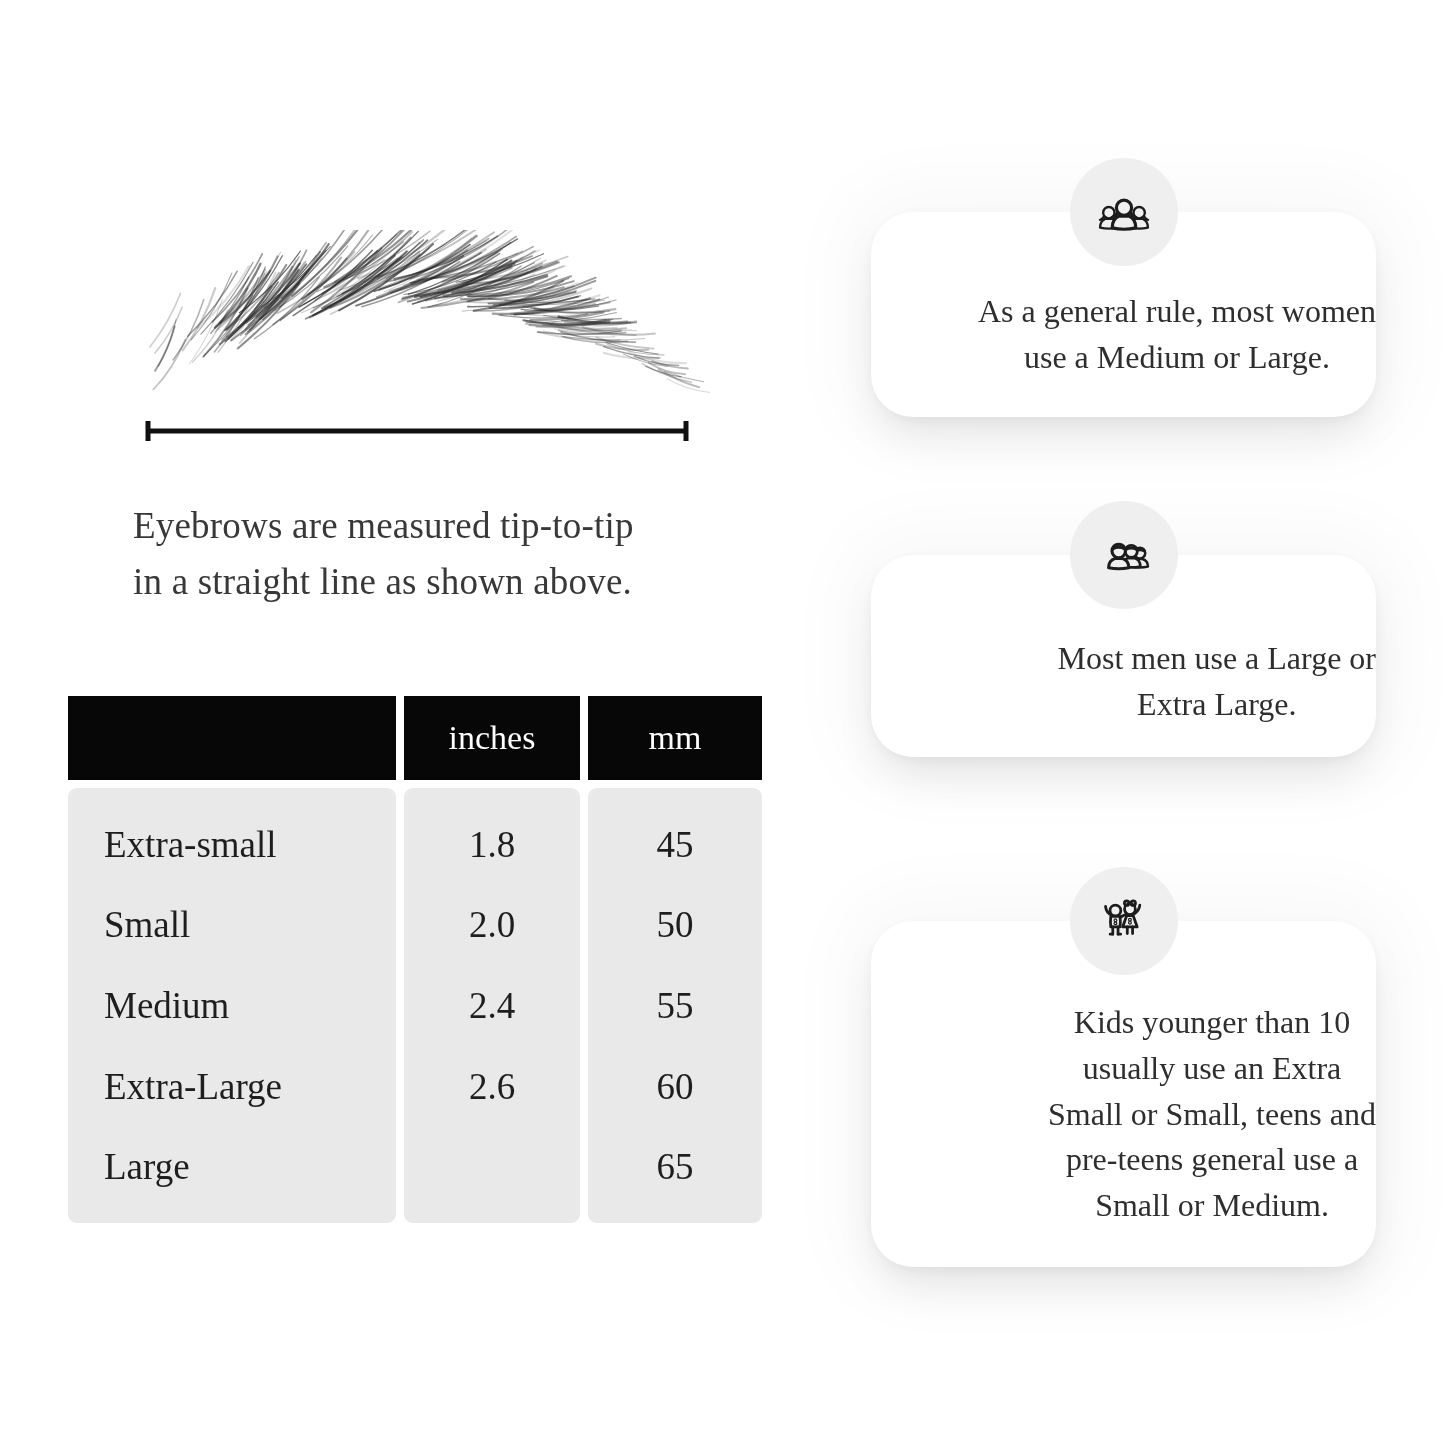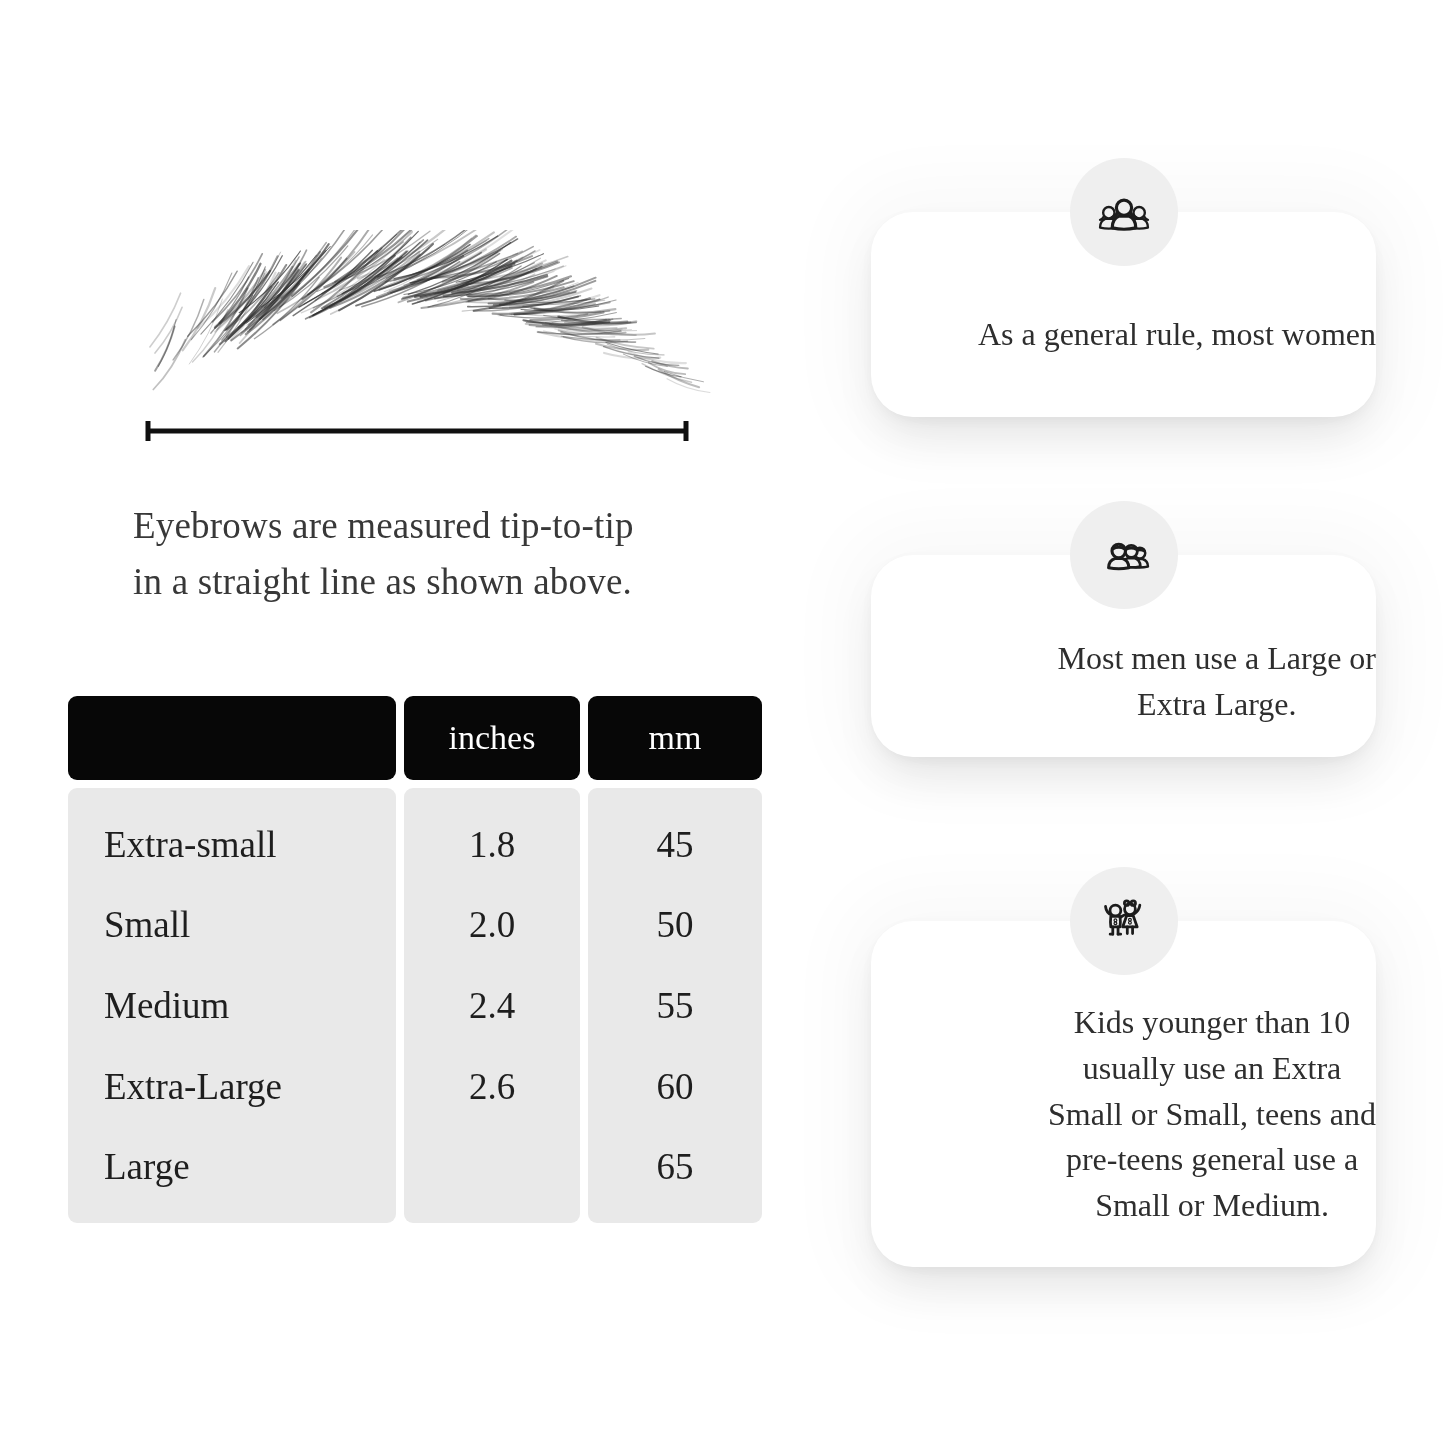--- a/index.html
+++ b/index.html
@@ -11,21 +11,21 @@
   .brow-wrap{position:absolute;left:60px;top:230px;width:700px;height:230px;}
   .brow-wrap svg{display:block;width:700px;height:230px;}
   .caption{
     position:absolute;left:133px;top:498px;width:620px;
     font-size:37px;line-height:56px;color:#383838;letter-spacing:.2px;
   }
   
   .tbl{position:absolute;left:68px;top:696px;width:694px;}
   .thead{display:flex;gap:8px;}
   .th{
-    height:84px;background:#070707;color:#ffffff;border-radius:9px;
+    height:84px;background:#070707;color:#ffffff;border-radius:0;
     display:flex;align-items:center;justify-content:center;font-size:34px;
   }
   .tbody{display:flex;gap:8px;margin-top:8px;}
   .bcol{background:#e9e9e9;border-radius:9px;height:435px;box-sizing:border-box;padding:16px 0;}
   .c1{width:328px;}
   .c2{width:176px;}
   .c3{width:174px;}
   .cell{height:80.6px;display:flex;align-items:center;font-size:37px;color:#1e1e1e;}
   .c1 .cell{padding-left:36px;}
   .c2 .cell,.c3 .cell{justify-content:center;}
@@ -350,20 +350,21 @@
             <path d="M-17,20 Q-17,7 -7,3 L7,3 Q17,7 17,20 Q0,24 -17,20 Z" fill="#efefef"></path>
             <circle cx="0" cy="-9" r="11" fill="#efefef"></circle>
             <path d="M-10,-1 Q-12,4 -17,5"></path>
               <path d="M10,-1 Q12,4 17,5"></path>
           </g>
         </g>
       </svg>
     </div>
     <div class="card-text">
       <div>As a general rule, most women</div>
+      <div>use a Medium or Large.</div>
     </div>
   </div>
 
   <div class="card card-2">
     <div class="icon-circle">
       <svg viewBox="-50 -50 100 100">
         <g fill="none" stroke="#1c1c1c" stroke-width="4.6" stroke-linecap="round" stroke-linejoin="round">
           <g transform="translate(24,2) scale(0.82)">
             <path d="M-15,19 Q-15,8 -5,5 L5,5 Q15,8 15,19 Q0,22 -15,19 Z" fill="#efefef"></path>
             <circle cx="0" cy="-6" r="10" fill="#efefef"></circle>

